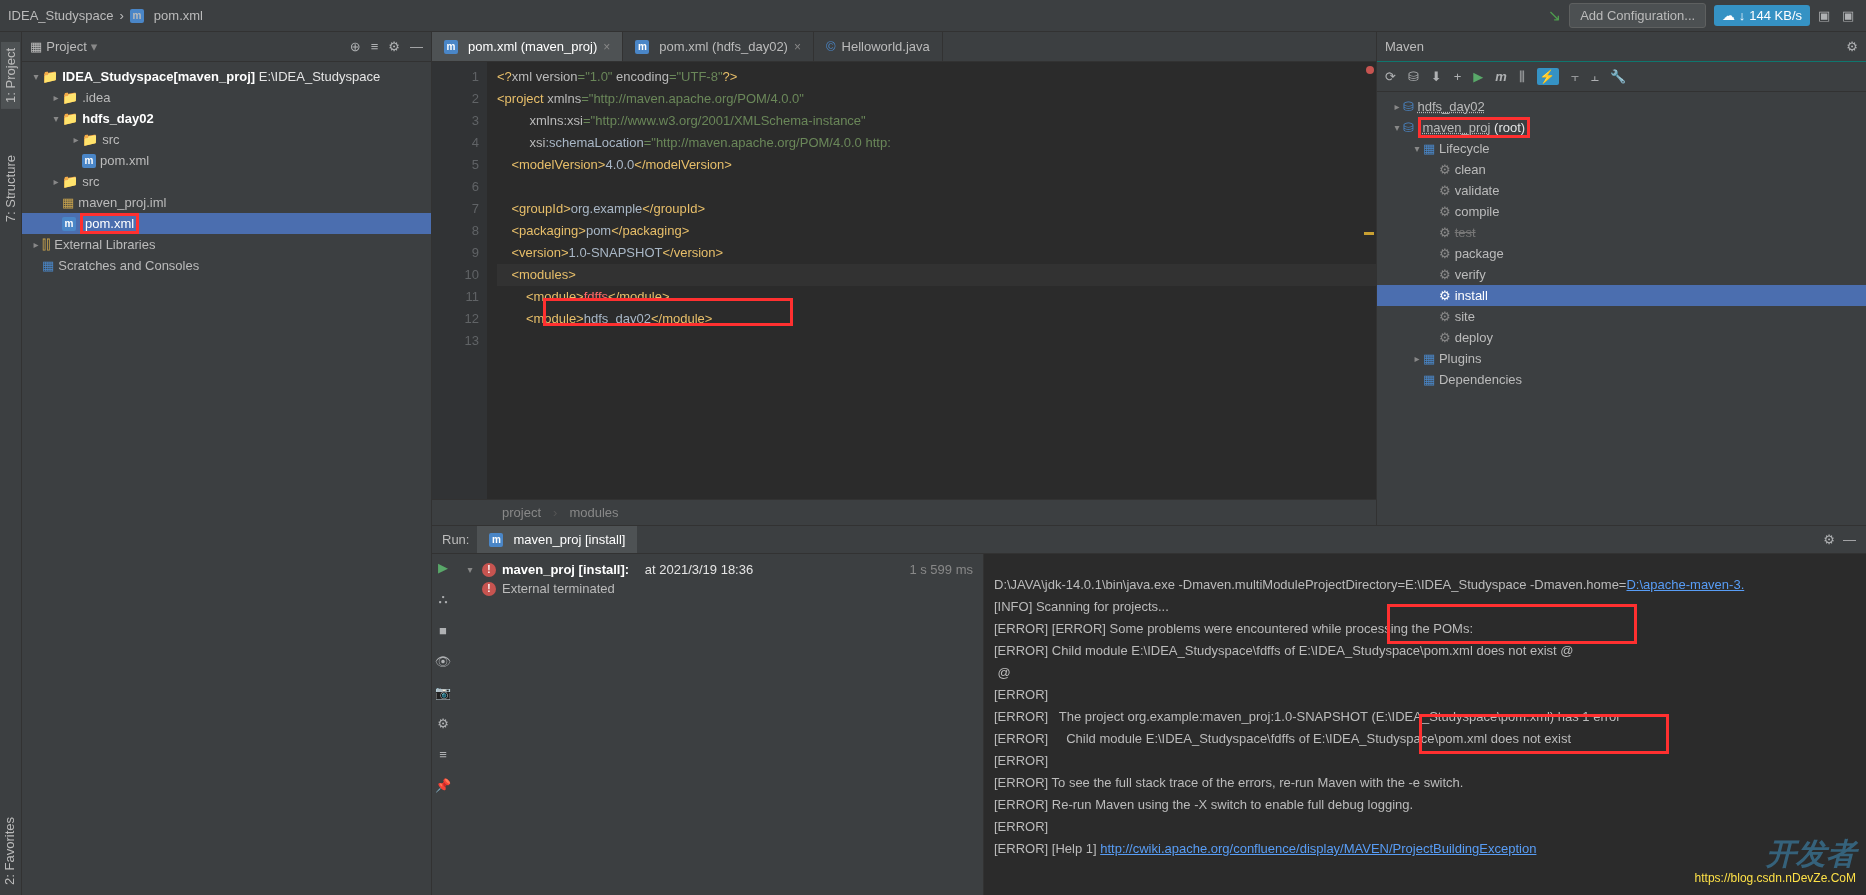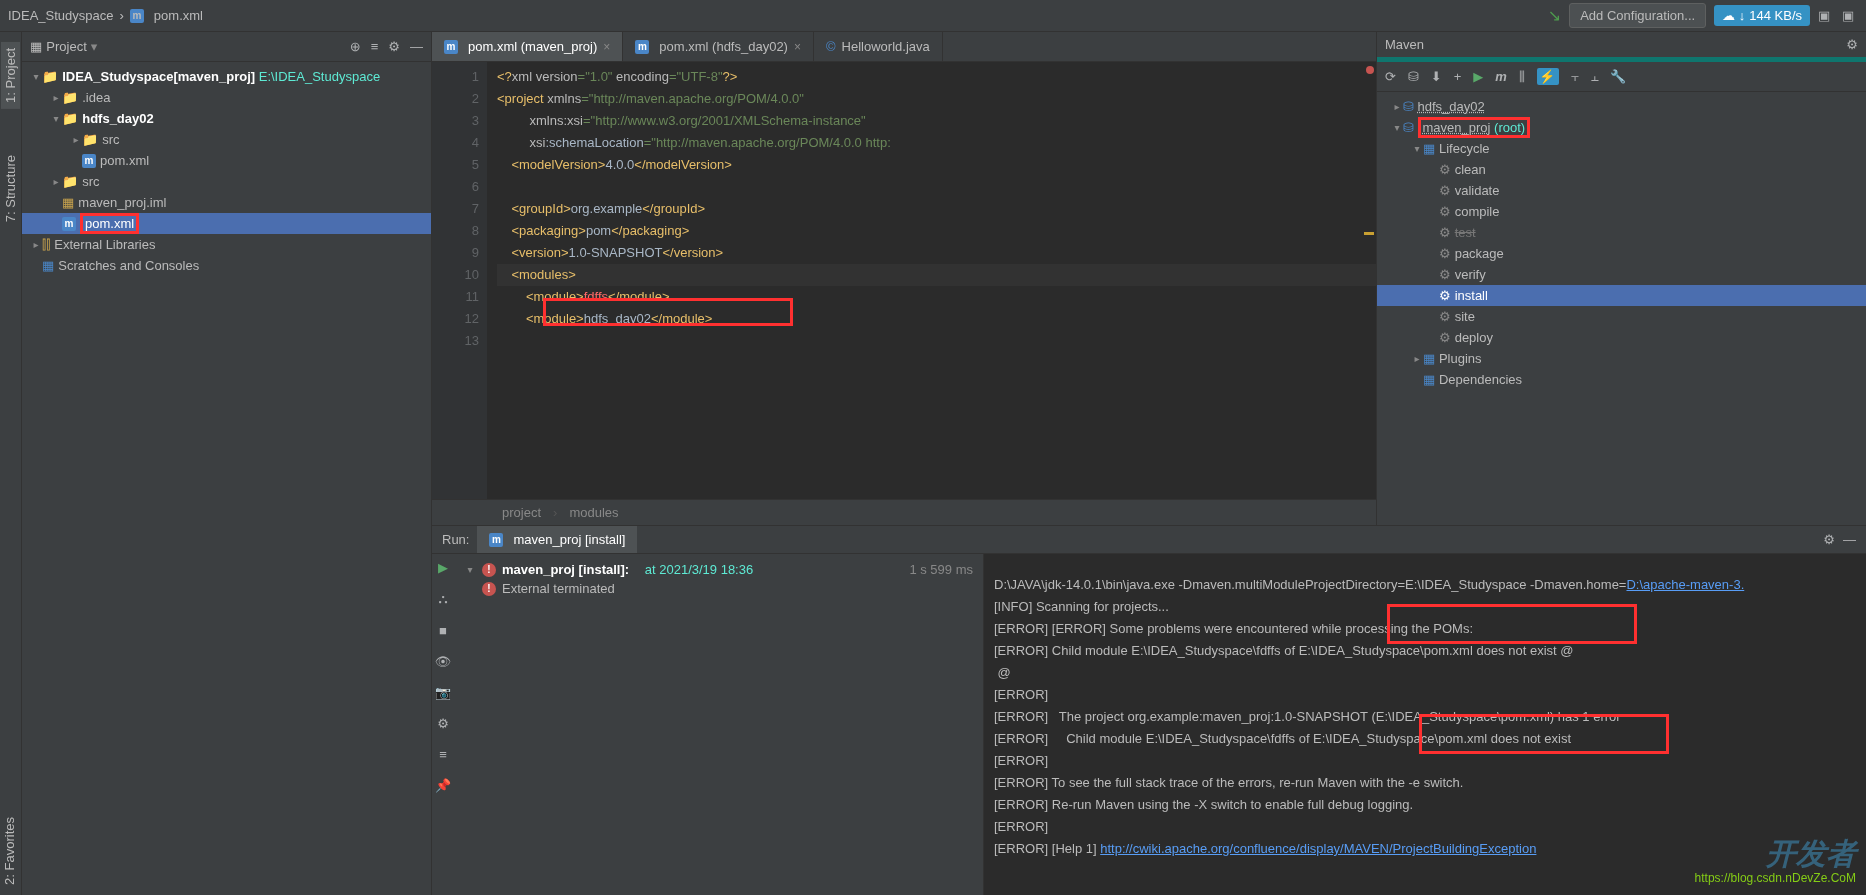--- a/index.html
+++ b/index.html
@@ -24,62 +24,62 @@
 .panel-icons{display:flex;gap:10px;color:#afb1b3;}
 .panel-icons span{cursor:pointer;}
 .tree{flex:1;overflow:auto;padding:4px 0;}
 .tree-row{display:flex;align-items:center;height:21px;padding-left:8px;cursor:pointer;white-space:nowrap;}
 .tree-row.selected{background:#4b6eaf;color:#fff;}
 .indent{display:inline-block;}
 .exp{width:12px;color:#888;font-size:10px;display:inline-block;text-align:center;}
 .folder-icon{color:#87939a;margin-right:4px;}
 .file-icon{margin-right:4px;}
 .bold{font-weight:bold;color:#fff;}
-.dim{color:#5eead4;}
+.dim{color:#e5e5e5;}
 .red-box{border:3px solid #ff3030;padding:0 2px;}
 .center{flex:1;display:flex;flex-direction:column;min-width:0;}
 .editor-tabs{height:30px;background:#3c3f41;display:flex;align-items:center;border-bottom:1px solid #323232;}
 .etab{height:100%;display:flex;align-items:center;padding:0 12px;gap:6px;border-right:1px solid #323232;cursor:pointer;color:#bbb;}
 .etab.active{background:#4e5254;color:#fff;}
 .etab-close{color:#888;font-size:12px;}
 .editor{flex:1;display:flex;background:#2b2b2b;overflow:hidden;position:relative;}
 .gutter{width:55px;background:#313335;text-align:right;padding:4px 8px 4px 0;color:#606366;font-family:Consolas,monospace;line-height:22px;font-size:13px;}
 .gutter div{height:22px;}
 .code{flex:1;padding:4px 0 4px 10px;font-family:Consolas,monospace;line-height:22px;font-size:14px;color:#a9b7c6;position:relative;}
 .code-line{height:22px;white-space:pre;}
 .kw{color:#e8bf6a;}
 .attr{color:#bababa;}
 .str{color:#6a8759;}
 .txt{color:#a9b7c6;}
 .err{color:#ff6b68;}
 .editor-crumb{height:26px;background:#3c3f41;border-top:1px solid #323232;display:flex;align-items:center;padding:0 70px;color:#888;gap:12px;}
 .err-strip{position:absolute;right:0;top:0;width:12px;height:100%;}
 .err-dot{position:absolute;right:2px;width:8px;height:8px;border-radius:50%;}
 .maven-panel{width:490px;background:#3c3f41;border-left:1px solid #323232;display:flex;flex-direction:column;}
-.maven-header{height:30px;display:flex;align-items:center;justify-content:space-between;padding:0 8px;border-bottom:5px solid #0f766e;}
+.maven-header{height:30px;display:flex;align-items:center;justify-content:space-between;padding:0 8px;border-bottom:1px solid #0f766e;}
 .maven-toolbar{height:30px;display:flex;align-items:center;gap:12px;padding:0 8px;border-bottom:1px solid #323232;color:#afb1b3;}
 .maven-toolbar span{cursor:pointer;}
 .mvn-tree{flex:1;overflow:auto;padding:4px 0;}
 .mvn-row{display:flex;align-items:center;height:21px;padding-left:8px;cursor:pointer;white-space:nowrap;}
 .mvn-row.selected{background:#4b6eaf;color:#fff;}
 .gear{color:#888;margin-right:4px;}
 .strike{text-decoration:line-through;color:#777;}
 .dotted{text-decoration:underline dotted;}
 .bottom-split{display:flex;flex-direction:column;height:370px;border-top:1px solid #323232;}
 .run-panel{flex:1;display:flex;background:#2b2b2b;}
 .run-header{height:28px;background:#3c3f41;display:flex;align-items:center;padding:0 10px;border-bottom:1px solid #323232;gap:8px;}
 .run-left{width:22px;background:#3c3f41;display:flex;flex-direction:column;align-items:center;padding-top:6px;gap:16px;color:#afb1b3;}
 .run-tree{width:530px;background:#3c3f41;border-right:1px solid #323232;padding:6px;}
 .run-tree-row{display:flex;align-items:center;gap:6px;padding:2px 4px;}
 .time{margin-left:auto;color:#888;}
 .console{flex:1;padding:20px 10px;font-family:Consolas,monospace;font-size:13.5px;line-height:22px;color:#bbb;overflow:hidden;position:relative;}
 .console-line{white-space:pre;}
 .link{color:#589df6;text-decoration:underline;}
 .watermark{position:absolute;right:10px;bottom:30px;font-size:30px;color:#3a7a9e;font-weight:bold;font-style:italic;opacity:0.7;}
-.url-footer{position:absolute;right:10px;bottom:6px;color:#84cc16;font-size:12px;}
+.url-footer{position:absolute;right:10px;bottom:6px;color:#fde047;font-size:12px;}
 .green-play{color:#59a869;}
 .err-icn{width:14px;height:14px;background:#c75450;border-radius:50%;display:inline-flex;align-items:center;justify-content:center;color:#fff;font-size:10px;font-weight:bold;}
 .rail-bottom{writing-mode:vertical-rl;transform:rotate(180deg);color:#bbb;position:absolute;bottom:10px;left:2px;}
 .hl-redbox{position:absolute;border:3px solid #ff3030;}
 </style>
 </head>
 <body>
 
 <div class="topbar">
   <div class="breadcrumb">

